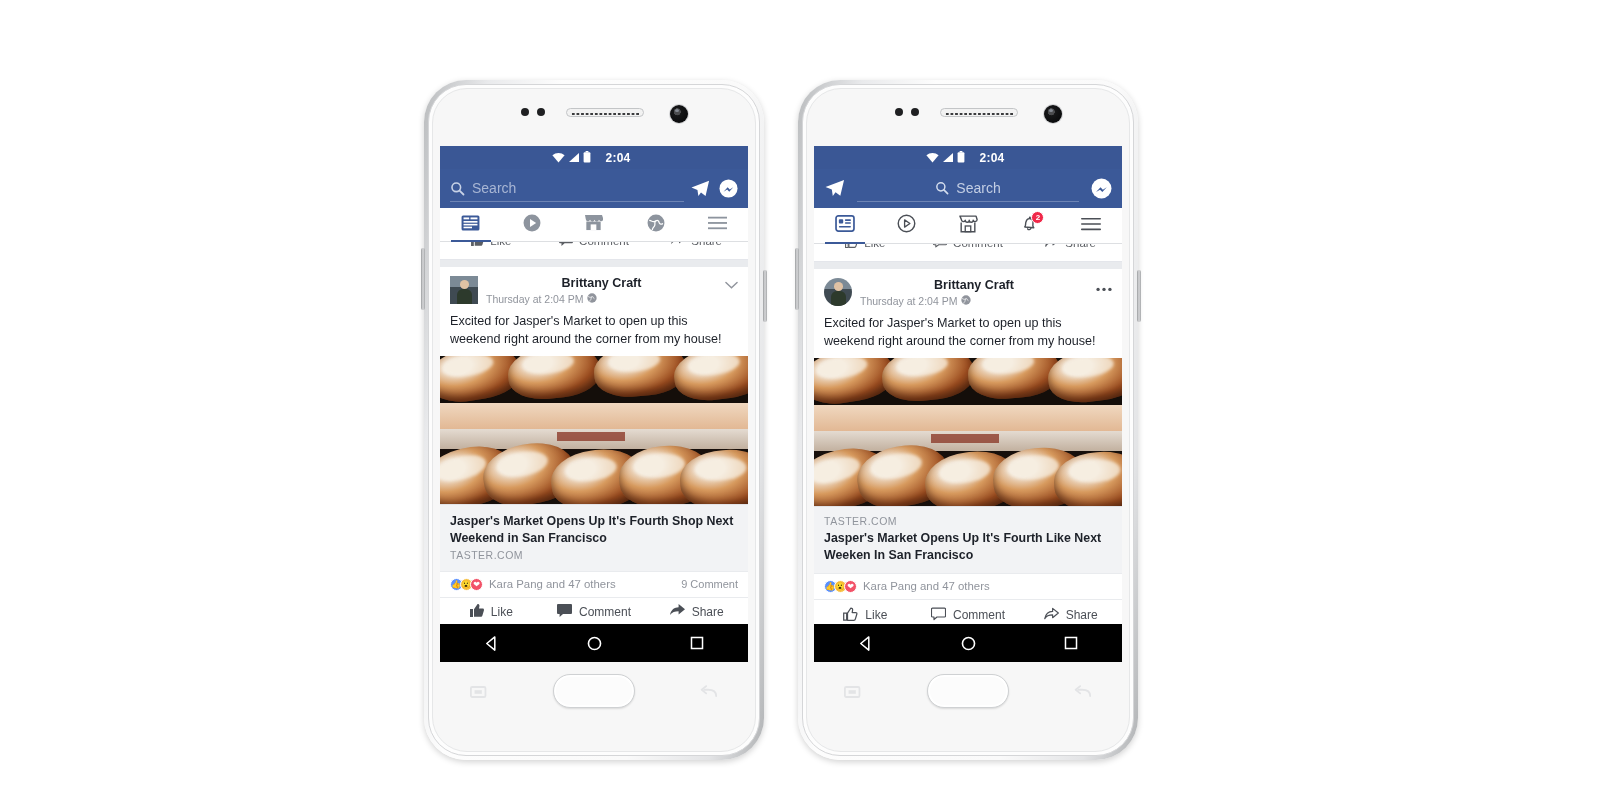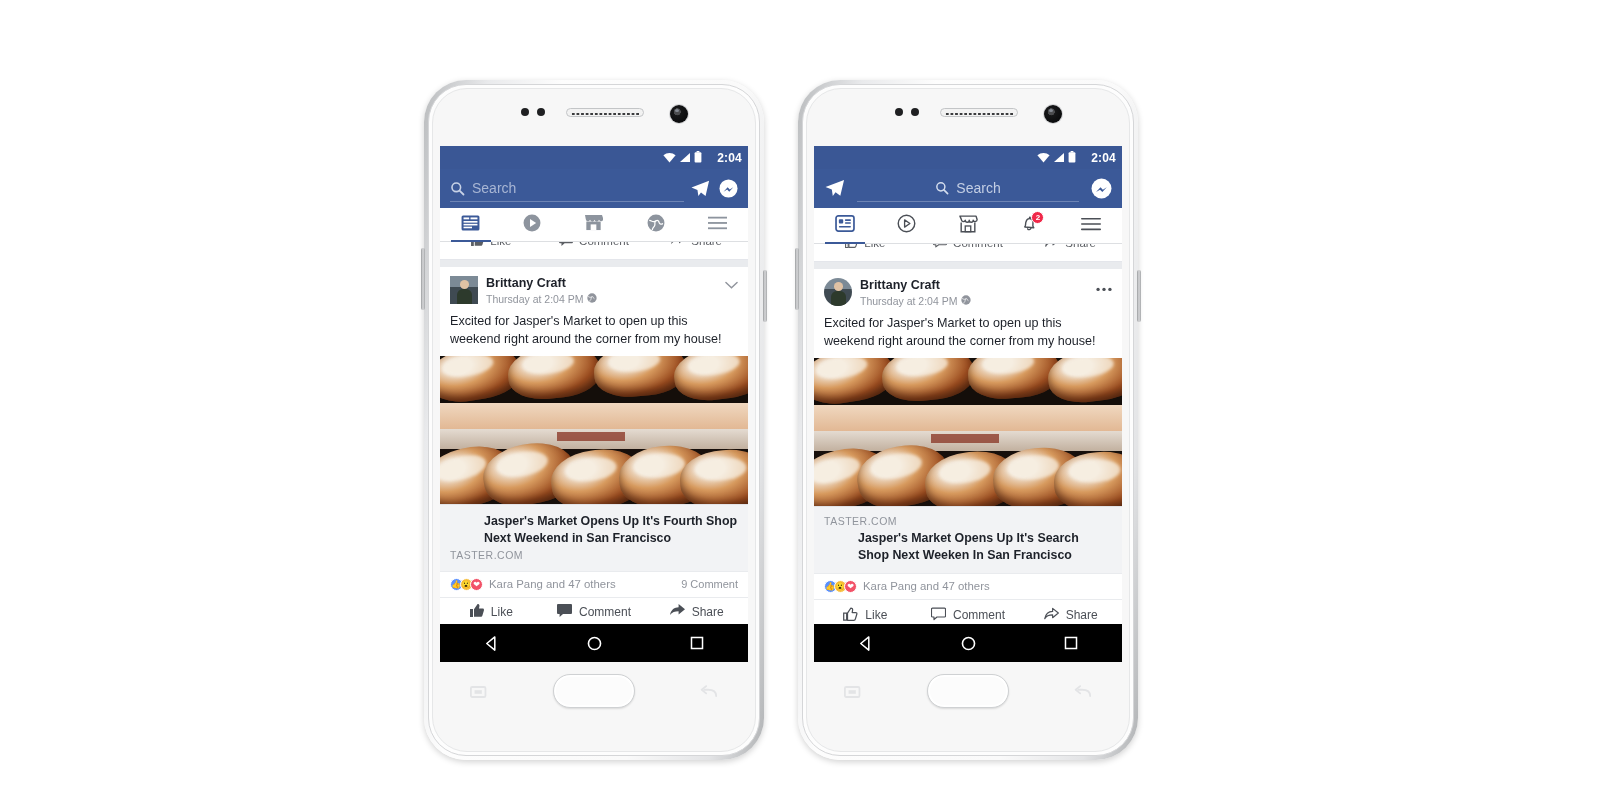--- a/index.html
+++ b/index.html
@@ -102,21 +102,21 @@
     left: 16px; right: 16px;
     top: 66px; height: 478px;
     background: #ffffff;
     overflow: hidden;
   }
 
   
   .statusbar {
     height: 23px;
     background: #3a5795;
-    display: flex; align-items: center; justify-content: flex-end;
+    display: flex; align-items: center; justify-content: center;
     padding-right: 6px; gap: 12px;
   }
   .sb-icons { display:flex; align-items:center; gap:3px; }
   .sb-time {
     color:#fff; font-size:12px; font-weight:700; letter-spacing:.2px;
     margin-left:3px;
   }
 
   
   .fbbar {
@@ -173,21 +173,21 @@
   }
   .partial-actions .pa {
     flex:1; display:flex; align-items:center; justify-content:center;
     gap:6px; color:#5b5e63; font-size:11.5px;
     margin-top:-8px;
   }
   .feed-gap { height:7px; background:#e9ebee; }
 
   
   .post { background:#fff; }
-  .post-head { display:flex; align-items:flex-start; padding:9px 10px 5px 10px; gap:8px; }
+  .post-head { display:flex; align-items:flex-start; padding:9px 10px 5px 10px; gap:8px;text-align:center; }
   .avatar {
     width: 28px; height: 28px; flex:none;
     background:
       linear-gradient(180deg,#7c8a96 0 38%, #3f4a52 38% 100%);
     position:relative; overflow:hidden;
   }
   .avatar.round { border-radius:50%; }
   .avatar::before{
     content:''; position:absolute; left:36%; top:16%;
     width:32%; height:30%; border-radius:50%;
@@ -235,21 +235,21 @@
   }
   .redplate{
     position:absolute; left:38%; top:76px; width:22%; height:9px;
     background:#8c3b2a; opacity:.8;
   }
 
   
   .linkbox { background:#f2f3f5; border-top:1px solid #e2e4e8; padding:8px 10px 10px 10px; }
   .linkbox.before-order .link-title { order:1; }
   .link-domain { font-size:10.5px; color:#90949c; letter-spacing:.5px; }
-  .link-title { font-size:12.4px; font-weight:700; color:#1d2129; line-height:1.3;margin-left:34px; }
+  .link-title { font-size:12.4px; font-weight:700; color:#1d2129; line-height:1.3; }
   .linkbox.before-order { display:flex; flex-direction:column; }
   .linkbox.before-order .link-domain { order:2; margin-top:3px; }
   .linkbox.after-order { display:flex; flex-direction:column; }
   .linkbox.after-order .link-domain { order:1; margin-bottom:3px; }
   .linkbox.after-order .link-title { order:2; }
 
   
   .reactrow {
     display:flex; align-items:center; justify-content:space-between;
     padding:6px 10px; border-top:1px solid #e9ebee; background:#fff;
@@ -750,21 +750,21 @@
           <div class="redplate"></div>
           <div class="loaf dusted" style="left:-6%;top:92px;width:30%;height:58px;transform:rotate(-14deg);"></div>
           <div class="loaf dusted" style="left:14%;top:88px;width:30%;height:60px;transform:rotate(-10deg);"></div>
           <div class="loaf dusted" style="left:36%;top:94px;width:30%;height:58px;transform:rotate(-7deg);"></div>
           <div class="loaf dusted" style="left:58%;top:90px;width:30%;height:60px;transform:rotate(-5deg);"></div>
           <div class="loaf dusted" style="left:78%;top:94px;width:30%;height:58px;transform:rotate(-3deg);"></div>
         </div>
 
         <div class="linkbox after-order">
           <div class="link-domain">TASTER.COM</div>
-          <div class="link-title">Jasper's Market Opens Up It's Search Shop Next Weeken In San Francisco</div>
+          <div class="link-title">Jasper's Market Opens Up It's Fourth Like Next Weeken In San Francisco</div>
         </div>
 
         <div class="reactrow">
           <div class="react-left">
             <div class="react-pills">
               <span class="pill like">👍</span>
               <span class="pill wow">😮</span>
               <span class="pill love">❤</span>
             </div>
             <span class="react-text">Kara Pang and 47 others</span>

